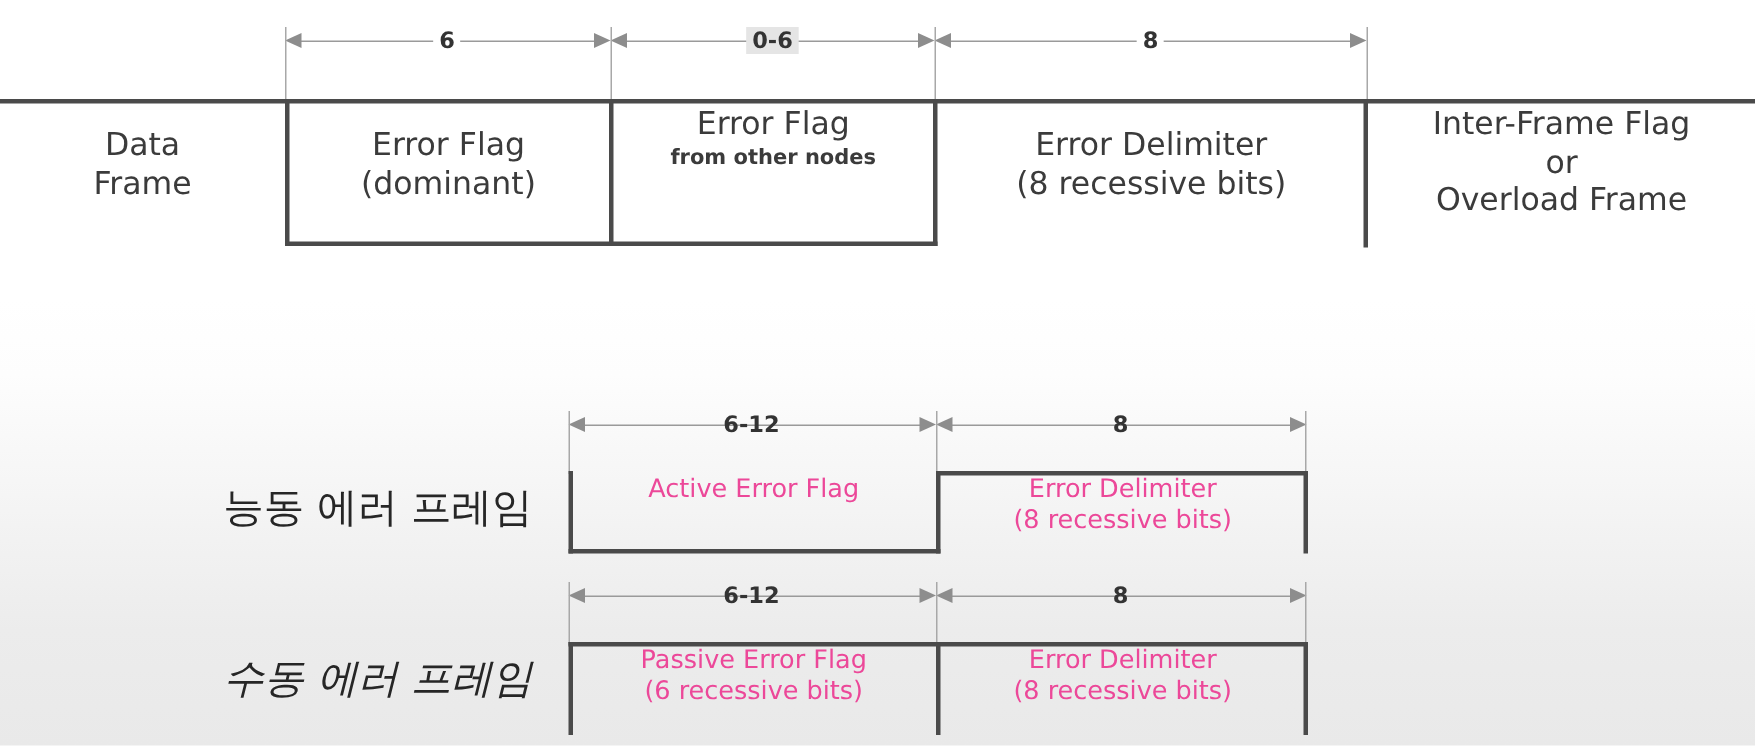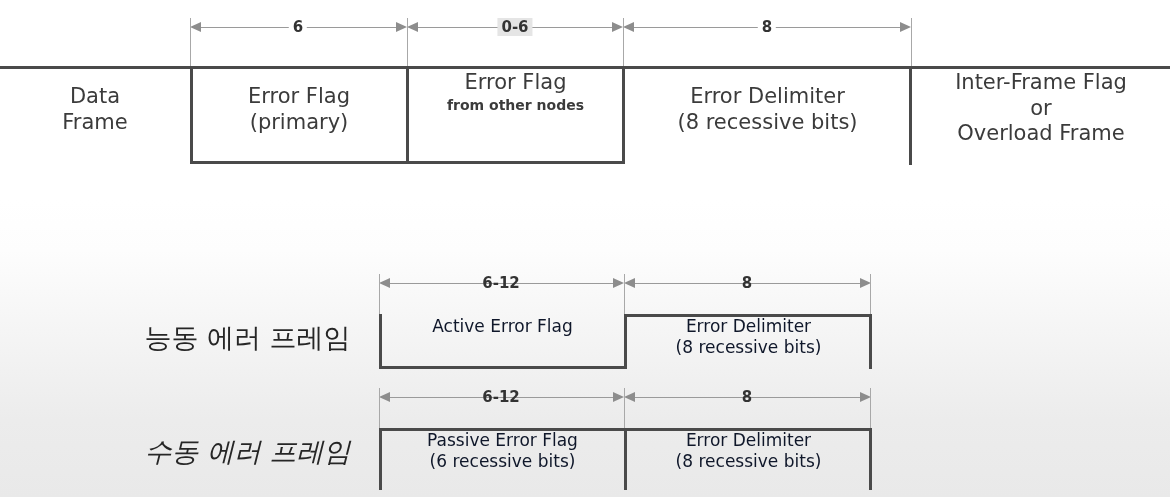--- a/index.html
+++ b/index.html
@@ -86,25 +86,25 @@
   .top-cell .l1, .top-cell .l2 { font-size: 21px; }
   .top-cell .l3 { font-size: 14px; font-weight: bold; margin-top: 1px; }
 
   .small-or { font-size: 14px; }
 
   .kr-label {
     position: absolute;
     font-size: 27px;
     color: #262626;
     white-space: nowrap;
-    text-align: center;
+    text-align: right;
     font-family: "DejaVu Sans", "Liberation Sans", sans-serif;
   }
 
-  .low-cell { font-size: 17px; line-height: 1.25; color: #0f172a; }
+  .low-cell { font-size: 17px; line-height: 1.25; color: #ec4899; }
 </style>
 </head>
 <body>
 
 <div id="stage">
 
   <div>
 
     <div class="dimline" style="left:190px; top:22px; width:217px;">
       <div class="bar" style="left:10px; width:197px;"></div>
@@ -141,21 +141,21 @@
     <div class="vline" style="left:622px; top:66px; width:3px; height:98px;"></div>
     <div class="vline" style="left:909px; top:66px; width:3px; height:99px;"></div>
 
     <div class="cell top-cell" style="left:0px; top:84px; width:190px;">
       <span class="l1">Data</span>
       <span class="l2">Frame</span>
     </div>
 
     <div class="cell top-cell" style="left:191px; top:84px; width:216px;">
       <span class="l1">Error Flag</span>
-      <span class="l2">(primary)</span>
+      <span class="l2">(dominant)</span>
     </div>
 
     <div class="cell top-cell" style="left:408px; top:70px; width:215px;">
       <span class="l1">Error Flag</span>
       <span class="l3">from other nodes</span>
     </div>
 
     <div class="cell top-cell" style="left:625px; top:84px; width:285px;">
       <span class="l1">Error Delimiter</span>
       <span class="l2">(8 recessive bits)</span>

